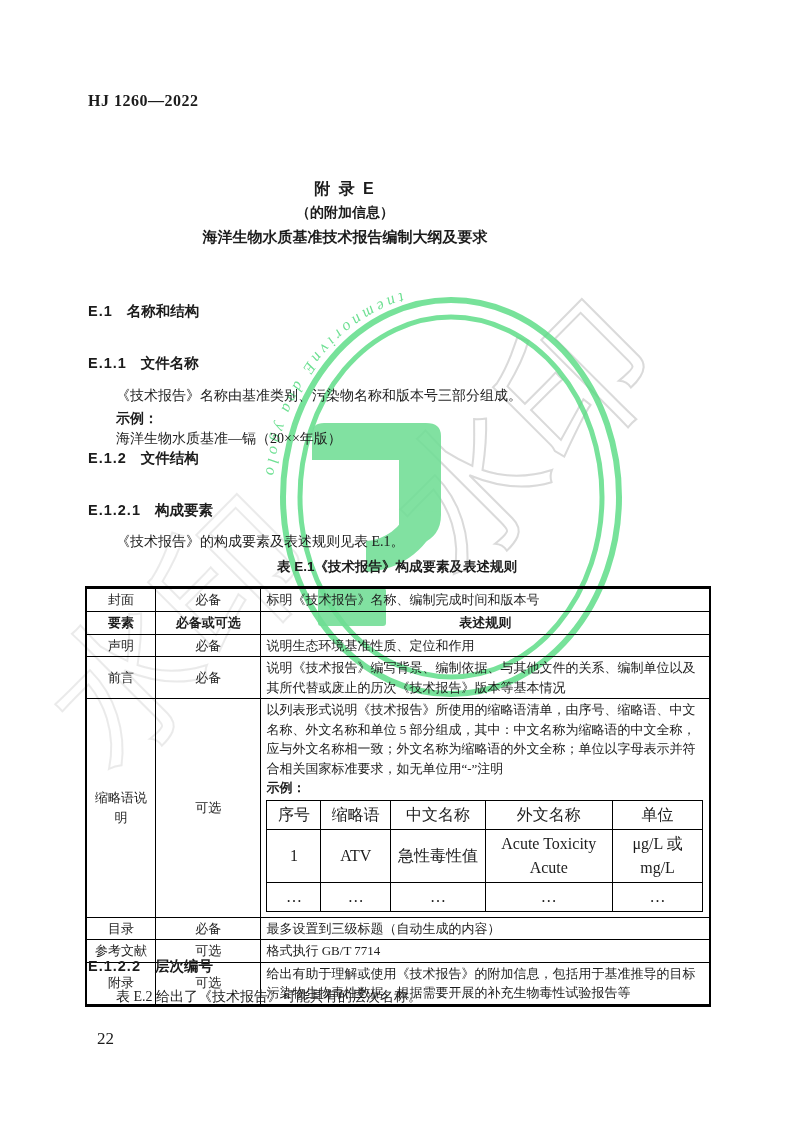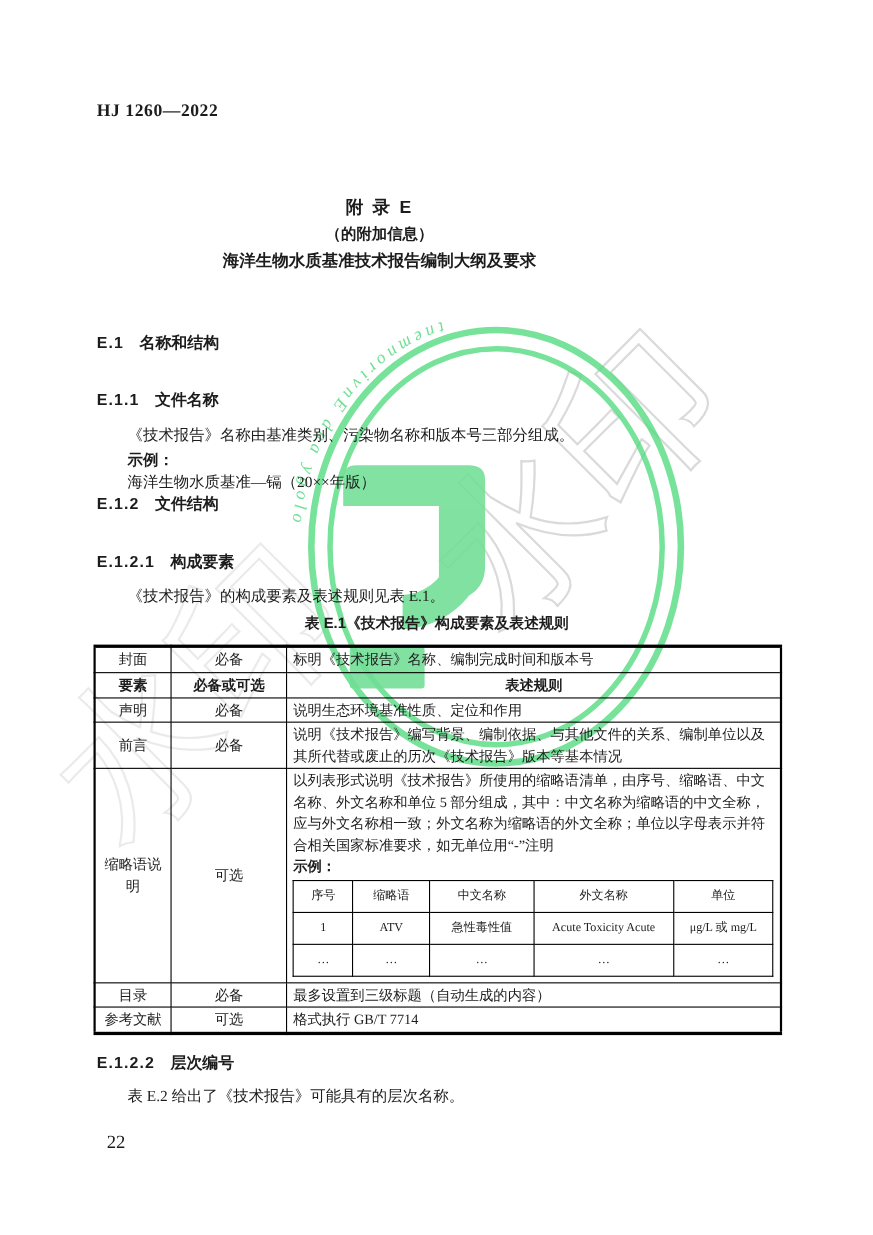--- a/index.html
+++ b/index.html
@@ -49,21 +49,21 @@
   table.main th, table.main td{border:1px solid #000;padding:1px 5px;vertical-align:middle;}
   table.main th{
     font-family:"Liberation Sans", sans-serif;font-weight:bold;
     text-align:center;height:22px;padding:0 2px;
   }
   td.c-el, td.c-req{text-align:center;}
   td.c-rule{text-align:left;}
   
   table.abbr{
     border-collapse:collapse;width:437px;margin:2px 0 4px 0;
-    font-size:11px;text-align:center;
+    font-size:16px;text-align:center;
   }
   table.abbr td{border:1px solid #000;padding:2px 2px;height:24px;}
   .ex-label{font-weight:bold;font-family:"Liberation Sans", sans-serif;}
   
   svg.wm{position:absolute;left:0;top:0;pointer-events:none;}
   .page-num{left:97px;top:1029px;font-size:17px;text-align:right;}
 </style>
 </head>
 <body>
 
@@ -195,20 +195,25 @@
       <tr>
         <td class="c-el">目录</td>
         <td class="c-req">必备</td>
         <td class="c-rule">最多设置到三级标题（自动生成的内容）</td>
       </tr>
       <tr>
         <td class="c-el">参考文献</td>
         <td class="c-req">可选</td>
         <td class="c-rule">格式执行 GB/T 7714</td>
       </tr>
+      <tr>
+        <td class="c-el">附录</td>
+        <td class="c-req">可选</td>
+        <td class="c-rule">给出有助于理解或使用《技术报告》的附加信息，包括用于基准推导的目标污染物生物毒性数据、根据需要开展的补充生物毒性试验报告等</td>
+      </tr>
     </tbody>
   </table>
 
   <div class="abs heading" style="top:957px">
     <span class="h-num">E.1.2.2</span><span>层次编号</span>
   </div>
   <div class="abs para" style="top:988px">表 E.2 给出了《技术报告》可能具有的层次名称。</div>
 
   <div class="abs page-num">22</div>
 

